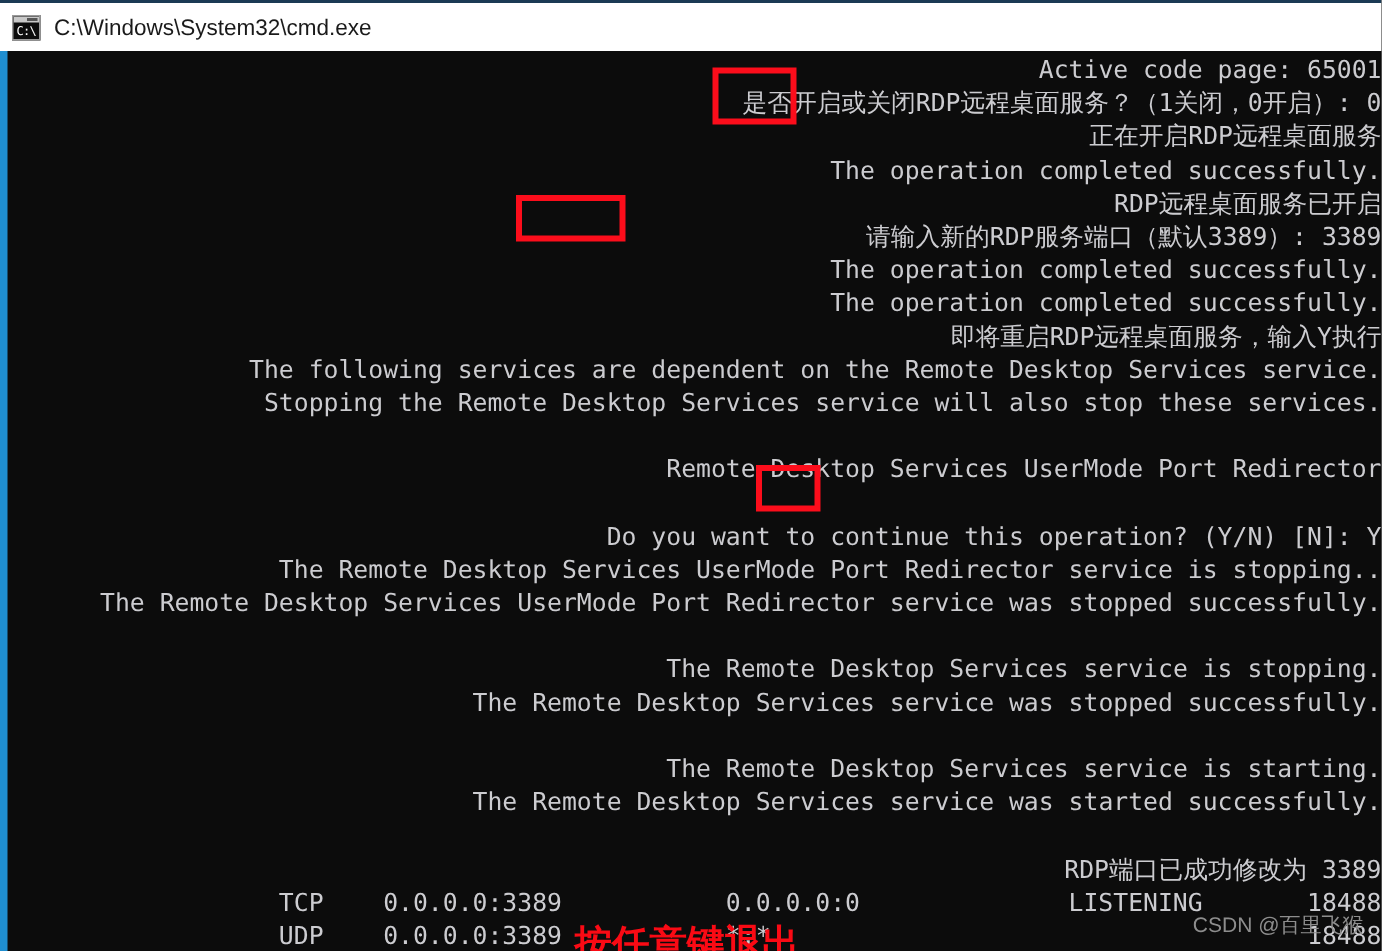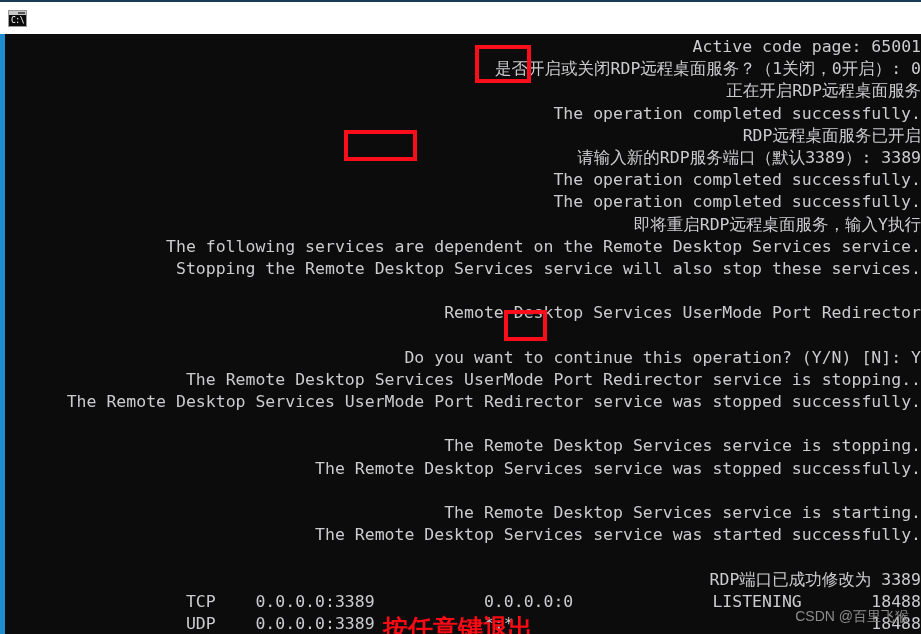--- a/index.html
+++ b/index.html
@@ -145,20 +145,21 @@
 </head>
 <body>
 
 <div id="window">
 
   <div id="titlebar">
     <div class="tb-icon">
       <div class="bar"></div>
       <div class="glyph">C:\</div>
     </div>
+    <div class="tb-title">C:\Windows\System32\cmd.exe</div>
   </div>
 
   <div id="console">
     <div id="console-text"><div class="line">Active code page: 65001</div><div class="line">是否开启或关闭RDP远程桌面服务？（1关闭，0开启）: 0</div><div class="line">正在开启RDP远程桌面服务</div><div class="line">The operation completed successfully.</div><div class="line">RDP远程桌面服务已开启</div><div class="line">请输入新的RDP服务端口（默认3389）: 3389</div><div class="line">The operation completed successfully.</div><div class="line">The operation completed successfully.</div><div class="line">即将重启RDP远程桌面服务，输入Y执行</div><div class="line">The following services are dependent on the Remote Desktop Services service.</div><div class="line">Stopping the Remote Desktop Services service will also stop these services.</div><div class="line"></div><div class="line">   Remote Desktop Services UserMode Port Redirector</div><div class="line"></div><div class="line">Do you want to continue this operation? (Y/N) [N]: Y</div><div class="line">The Remote Desktop Services UserMode Port Redirector service is stopping..</div><div class="line">The Remote Desktop Services UserMode Port Redirector service was stopped successfully.</div><div class="line"></div><div class="line">The Remote Desktop Services service is stopping.</div><div class="line">The Remote Desktop Services service was stopped successfully.</div><div class="line"></div><div class="line">The Remote Desktop Services service is starting.</div><div class="line">The Remote Desktop Services service was started successfully.</div><div class="line"></div><div class="line">RDP端口已成功修改为 3389</div><div class="line">  TCP    0.0.0.0:3389           0.0.0.0:0              LISTENING       18488</div><div class="line">  UDP    0.0.0.0:3389           *:*                                    18488</div></div>
 
     <div class="redbox" style="left:470px; top:11px; width:56px; height:38px;"></div>
     <div class="redbox" style="left:339px; top:96px; width:73px; height:31px;"></div>
     <div class="redbox" style="left:499px; top:276px; width:43px; height:31px;"></div>
 
     <div id="annot-exit">按任意键退出</div>

